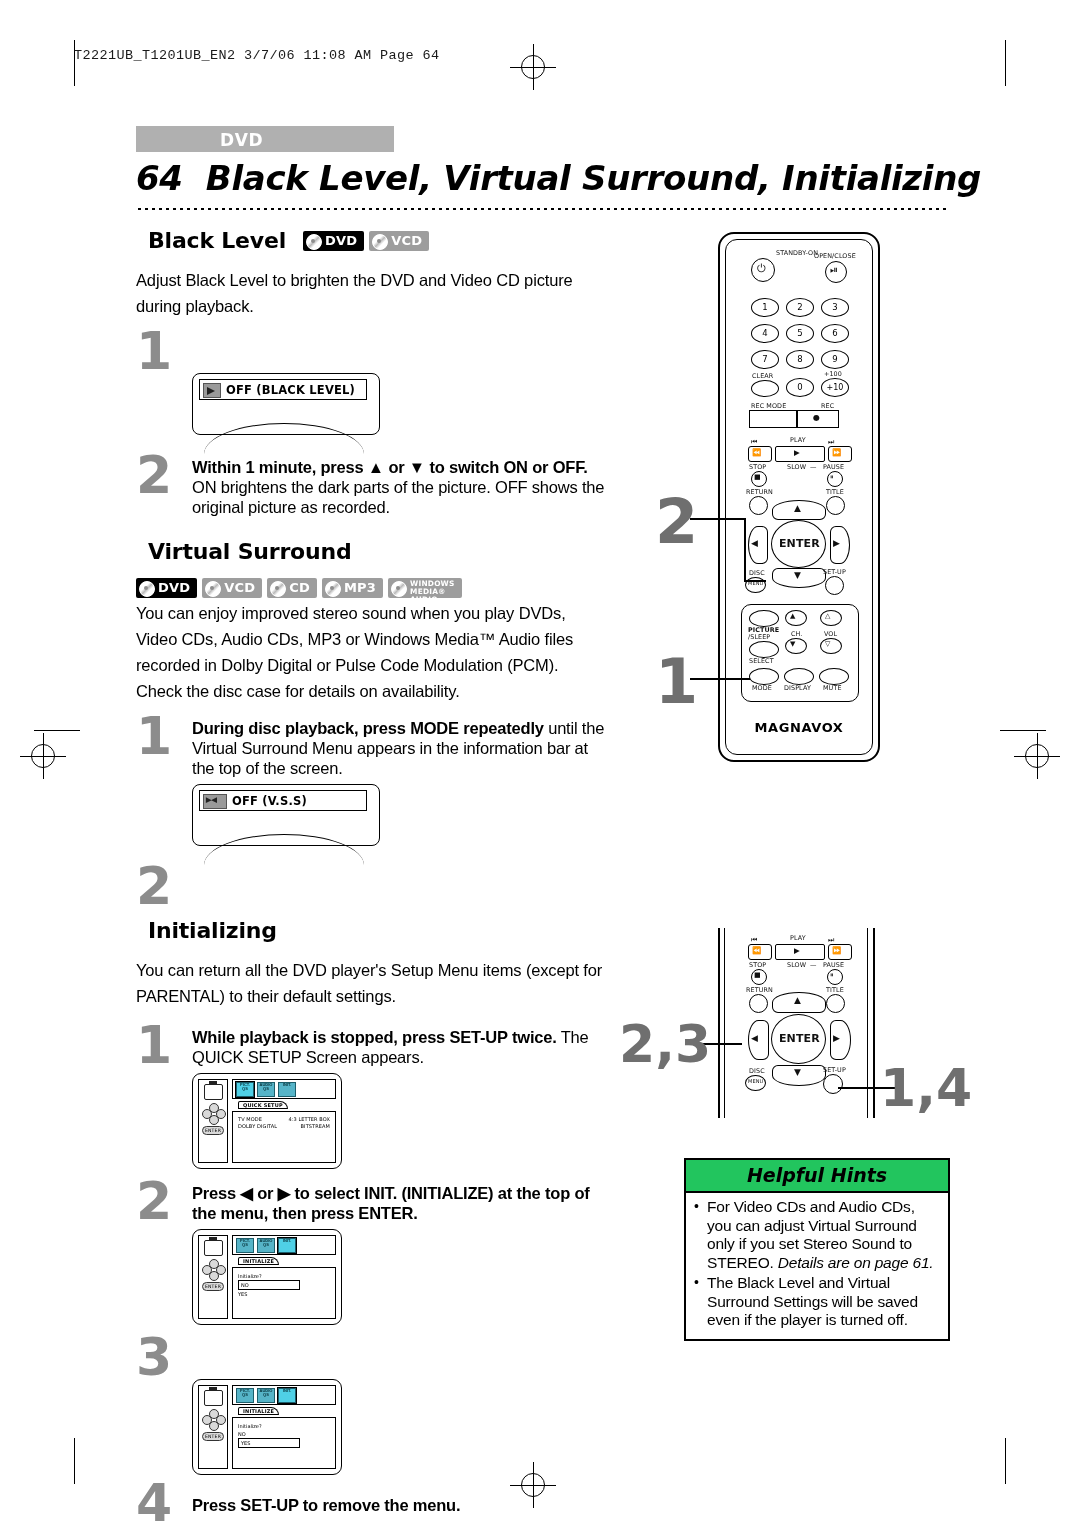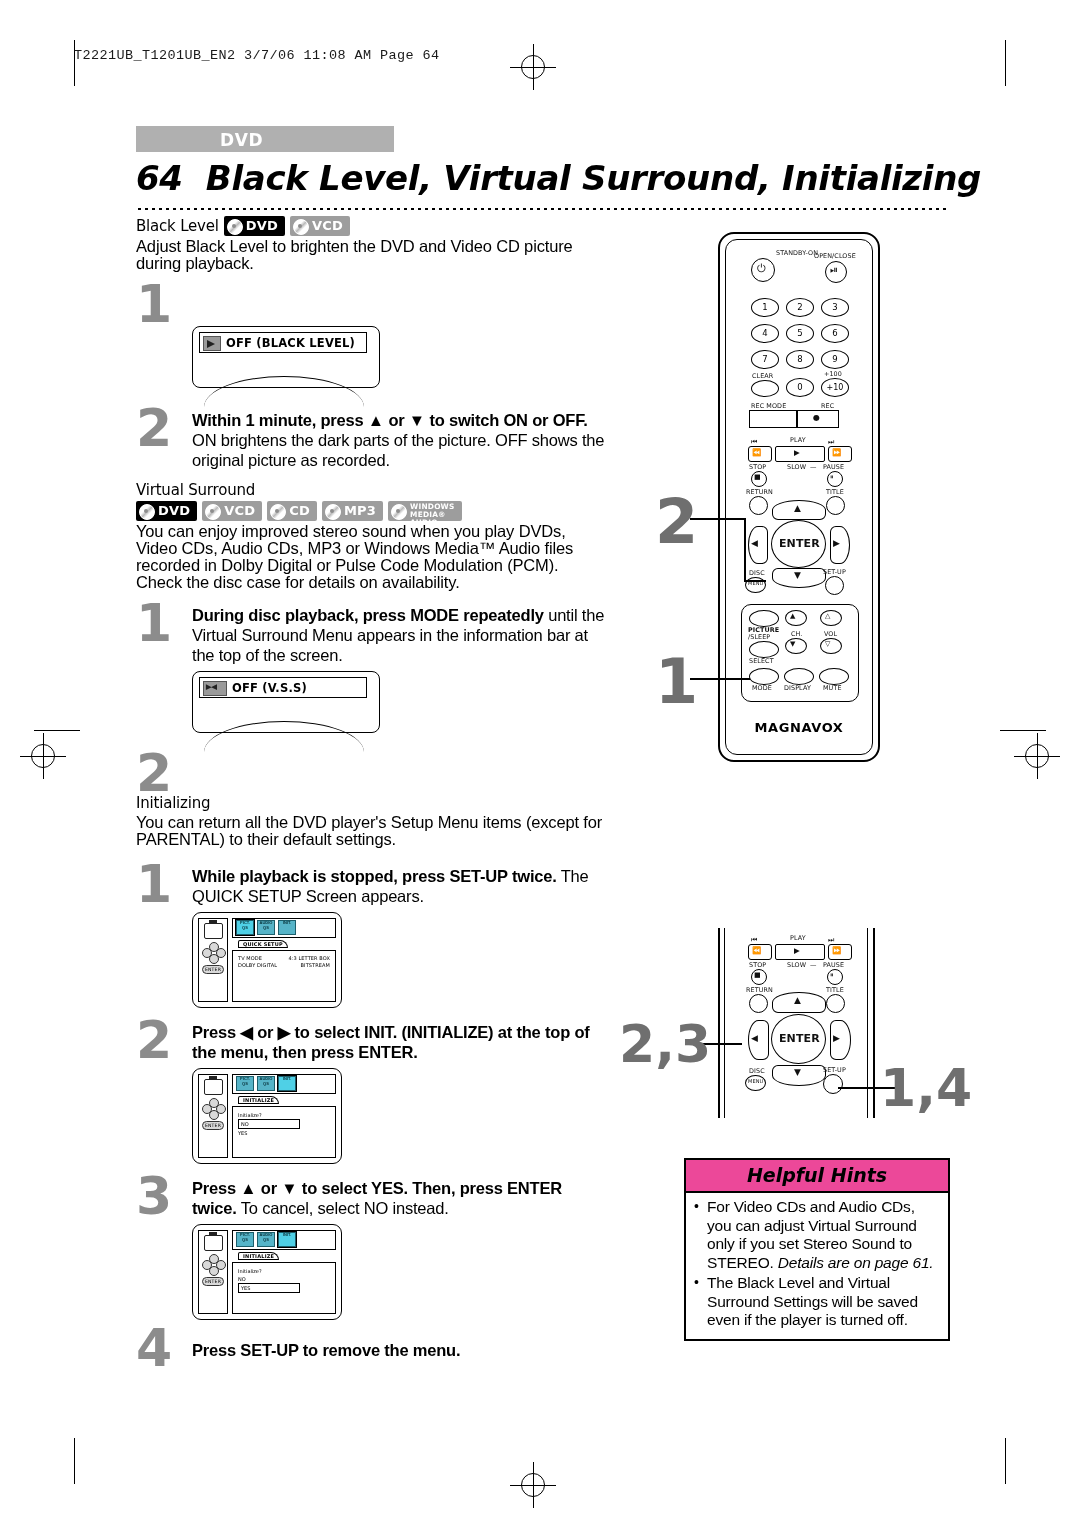--- a/index.html
+++ b/index.html
@@ -23,23 +23,23 @@
 
   .page-title{position:absolute;left:136px;top:158px;font-size:34px;font-weight:bold;font-style:italic;
               letter-spacing:-.3px;white-space:nowrap;font-family:"DejaVu Sans",sans-serif;}
 
   .dotline{position:absolute;left:136px;top:207px;width:810px;height:4px;
      background-image:radial-gradient(circle,#000 1.3px,transparent 1.4px);
      background-size:7px 4px;background-repeat:repeat-x;}
 
   .col-left{position:absolute;left:136px;top:216px;width:470px;}
 
-  h2.sec{font-size:15px;font-weight:normal;margin:0;display:inline-block;vertical-align:middle;
+  h2.sec{font-size:22px;font-weight:bold;margin:12px;display:inline-block;vertical-align:middle;
          letter-spacing:-.2px;font-family:"DejaVu Sans",sans-serif;}
-  .para{font-size:16.5px;line-height:17px;margin:2px 0 0 0;letter-spacing:-.15px;}
+  .para{font-size:16.5px;line-height:26px;margin:2px 0 0 0;letter-spacing:-.15px;}
 
   
   .badge{display:inline-block;height:20px;border-radius:2px;background:#9d9d9d;color:#fff;
          font-size:13px;font-weight:bold;line-height:20px;padding:0 7px 0 22px;position:relative;
          vertical-align:middle;margin-left:5px;font-family:"DejaVu Sans",sans-serif;letter-spacing:.2px;}
   .badge.dark{background:#000;}
   .badge::before{content:"";position:absolute;left:3px;top:3px;width:14px;height:14px;border-radius:50%;
          background:#fff;border:1.5px solid #fff;
          background-image:linear-gradient(135deg,#fff 35%,#bbb 50%,#fff 65%);}
   .badge::after{content:"";position:absolute;left:8px;top:8px;width:4px;height:4px;border-radius:50%;
@@ -126,21 +126,21 @@
 
   .remote-bot{position:absolute;left:718px;top:928px;width:162px;height:190px;}
 
   .callout{position:absolute;background:#000;height:1.6px;}
   .bignum{position:absolute;font-size:52px;font-weight:bold;color:#6f6f6f;
           font-family:"DejaVu Sans",sans-serif;}
   .bignum.b2{font-size:62px;}
 
   
   .hints{position:absolute;left:684px;top:1158px;width:262px;border:2px solid #000;background:#fff;}
-  .hints-hd{background:#ec4899;border-bottom:2px solid #000;text-align:center;font-style:italic;
+  .hints-hd{background:#22c55e;border-bottom:2px solid #000;text-align:center;font-style:italic;
             font-weight:bold;font-size:19px;padding:4px 0 5px;font-family:"DejaVu Sans",sans-serif;}
   .hints-bd{padding:5px 7px 7px 7px;}
   .hint{position:relative;padding-left:14px;font-size:15.5px;line-height:18.5px;letter-spacing:-.2px;margin-bottom:2px;}
   .hint::before{content:"\2022";position:absolute;left:1px;top:-1px;font-size:14px;}
   .hint em{font-style:italic;}
 </style>
 </head>
 <body>
 
 <div>
@@ -326,22 +326,20 @@
               <div class="mm-opt hl">NO</div>
               <div class="mm-opt">YES</div>
             </div>
           </div>
         </div>
       </div>
 
       
       <div class="step" style="margin-top:14px;">
         <div class="num">3</div>
-        <div class="txt"><b>Press ▲ or ▼ to select YES. Then, press ENTER twice.</b>
-          <span>To cancel, select NO instead.</span></div>
       </div>
       <div class="menu-mock">
         <div class="mm-inner">
           <div class="mm-left">
             <div class="mm-tv"></div>
             <div class="mm-pad">
                 <i class="u"></i>
                 <i class="d"></i>
                 <i class="l"></i>
                 <i class="r"></i>

